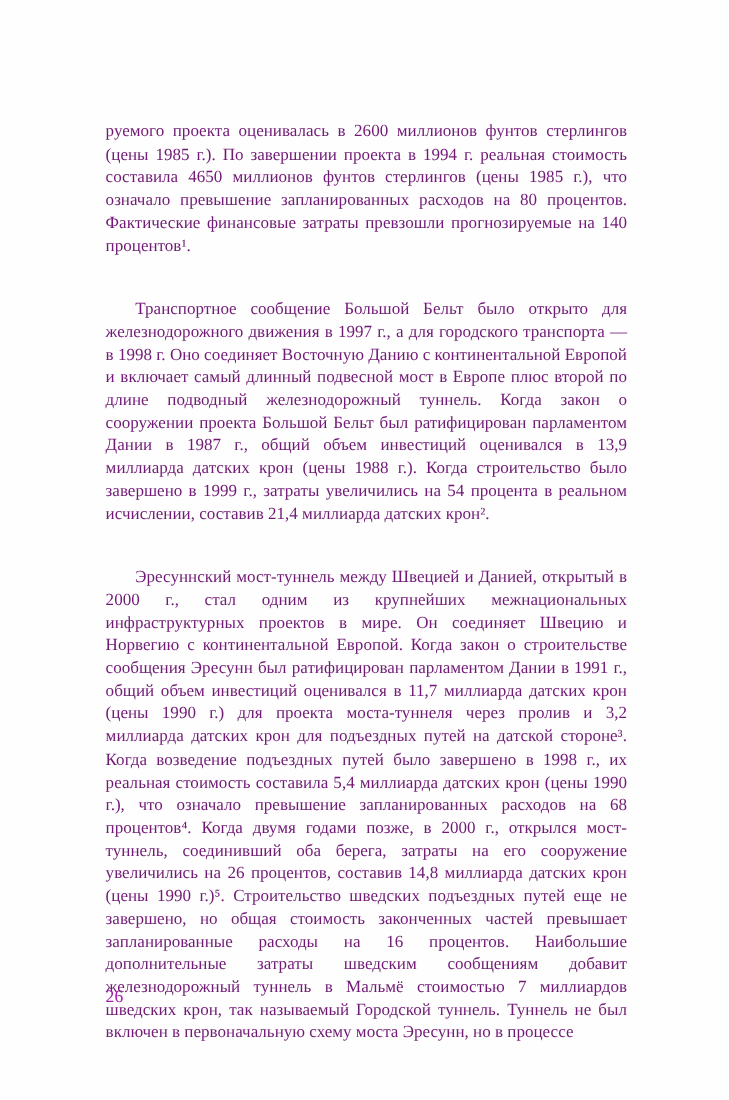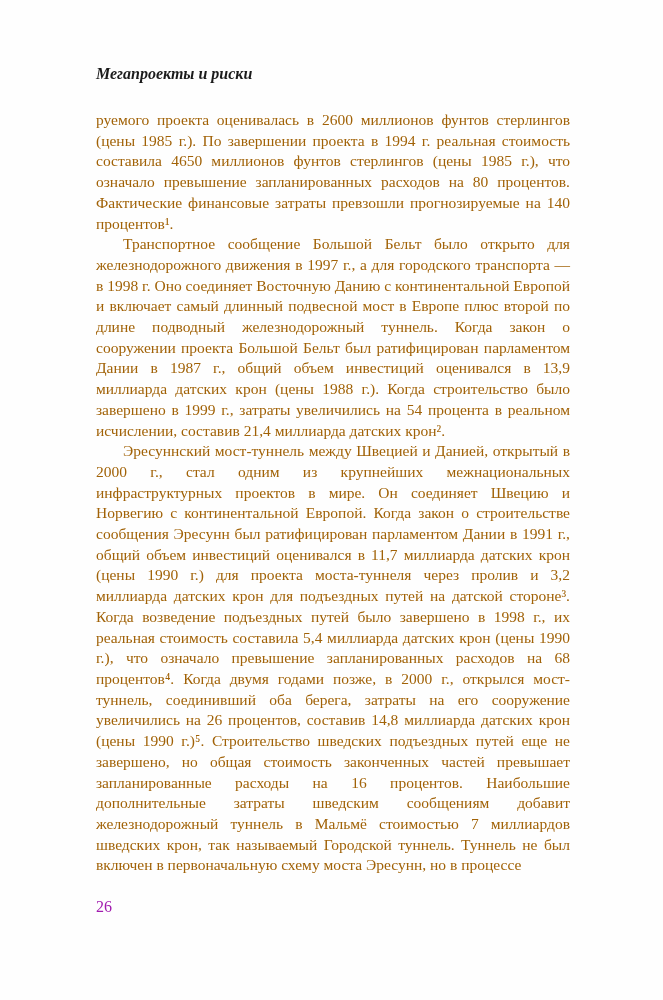--- a/index.html
+++ b/index.html
@@ -34,40 +34,40 @@
     width: 474px;
   }
   .text-block p {
     margin: 0;
     font-size: 15.5px;
     line-height: 20.7px;
     text-align: justify;
     text-justify: inter-word;
     hyphens: auto;
     -webkit-hyphens: auto;
-    color: #a16207;
+    color: #701a75;
   }
   .text-block p.indent {
     text-indent: 27px;
+    margin-top: 37px;
   }
   .page-number {
     position: absolute;
     top: 897px;
     left: 96px;
     font-size: 16px;
     line-height: 20px;
     color: #a21caf;
   }
 </style>
 </head>
 <body>
 
 <div class="page">
 
-  <div class="running-header">Мегапроекты и риски</div>
 
   <div class="text-block">
     <p>руемого проекта оценивалась в 2600 миллионов фунтов стерлингов (цены 1985 г.). По завершении проекта в 1994 г. реальная стоимость составила 4650 миллионов фунтов стерлингов (цены 1985 г.), что означало превышение запланированных расходов на 80 процентов. Фактические финансовые затраты превзошли прогнозируемые на 140 процентов¹.</p>
     <p class="indent">Транспортное сообщение Большой Бельт было открыто для железнодорожного движения в 1997 г., а для городского транспорта — в 1998 г. Оно соединяет Восточную Данию с континентальной Европой и включает самый длинный подвесной мост в Европе плюс второй по длине подводный железнодорожный туннель. Когда закон о сооружении проекта Большой Бельт был ратифицирован парламентом Дании в 1987 г., общий объем инвестиций оценивался в 13,9 миллиарда датских крон (цены 1988 г.). Когда строительство было завершено в 1999 г., затраты увеличились на 54 процента в реальном исчислении, составив 21,4 миллиарда датских крон².</p>
     <p class="indent">Эресуннский мост-туннель между Швецией и Данией, открытый в 2000 г., стал одним из крупнейших межнациональных инфраструктурных проектов в мире. Он соединяет Швецию и Норвегию с континентальной Европой. Когда закон о строительстве сообщения Эресунн был ратифицирован парламентом Дании в 1991 г., общий объем инвестиций оценивался в 11,7 миллиарда датских крон (цены 1990 г.) для проекта моста-туннеля через пролив и 3,2 миллиарда датских крон для подъездных путей на датской стороне³. Когда возведение подъездных путей было завершено в 1998 г., их реальная стоимость составила 5,4 миллиарда датских крон (цены 1990 г.), что означало превышение запланированных расходов на 68 процентов⁴. Когда двумя годами позже, в 2000 г., открылся мост-туннель, соединивший оба берега, затраты на его сооружение увеличились на 26 процентов, составив 14,8 миллиарда датских крон (цены 1990 г.)⁵. Строительство шведских подъездных путей еще не завершено, но общая стоимость законченных частей превышает запланированные расходы на 16 процентов. Наибольшие дополнительные затраты шведским сообщениям добавит железнодорожный туннель в Мальмё стоимостью 7 миллиардов шведских крон, так называемый Городской туннель. Туннель не был включен в первоначальную схему моста Эресунн, но в процессе</p>
   </div>
 
   <div class="page-number">26</div>
 
 </div>

